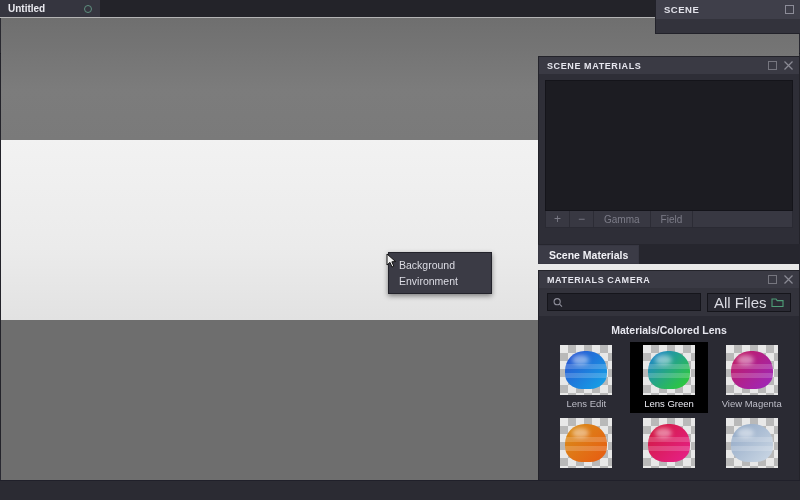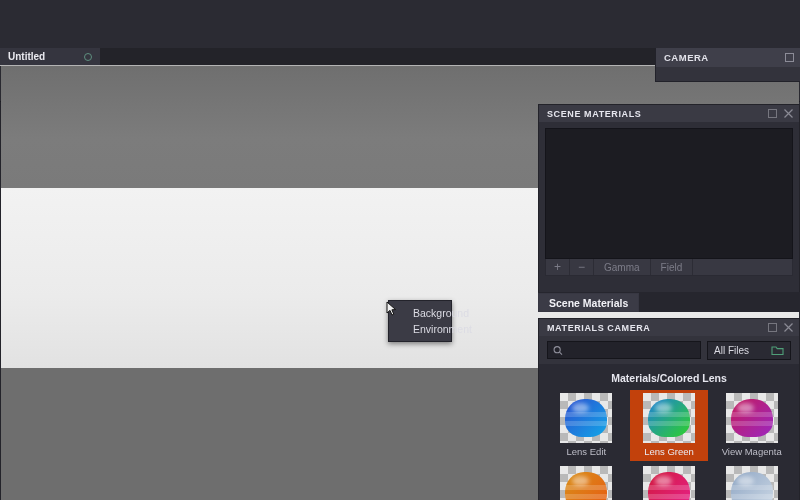--- a/index.html
+++ b/index.html
@@ -127,34 +127,34 @@
   .tabstrip { position: absolute; background: #26262e; display: flex; align-items: flex-end; }
   .tab {
     height: 19px; padding: 0 10px; display: flex; align-items: center;
     font-size: 10.5px; color: #83838f; background: #2b2b34; border: 1px solid #20202820;
   }
   .tab.active { background: #3b3b46; color: #f2f2f7; font-weight: bold; }
   #left-tabs { left: 0; top: 459px; width: 252px; height: 20px; }
   #left-tabs .tabfill { flex: 1; height: 19px; background: #26262e; }
 
   
-  #viewport-panel { left: 254px; top: 56px; width: 282px; height: 404px; background: #1d1d23; border: 1px solid #23232a; margin-top: 48px; }
+  #viewport-panel { left: 254px; top: 56px; width: 282px; height: 404px; background: #1d1d23; border: 1px solid #23232a; }
   .vp-tabs { position: absolute; left: 0; top: 0; height: 17px; width: 100%; background: #232329; display: flex; align-items: stretch; }
   .vp-tab {
     display: flex; align-items: center; gap: 8px; padding: 0 8px;
     background: #35353f; font-size: 10px; font-weight: bold; color: #eaeaf0; min-width: 100px;
   }
   .vp-tab .circ { width: 8px; height: 8px; border: 1.4px solid #5e8f7f; border-radius: 50%; margin-left: auto; }
   .vp-canvas { position: absolute; left: 1px; top: 18px; right: 1px; bottom: 1px; overflow: hidden; }
   .vp-sky { position: absolute; left: 0; top: 0; right: 0; height: 122px; background: linear-gradient(180deg,#6f6f6f,#7c7c7c 60%,#7a7a7a); }
   .vp-ground { position: absolute; left: 0; top: 122px; right: 0; height: 180px; background: linear-gradient(180deg,#f2f2f2,#ebebeb 60%,#e2e2e2); }
   .vp-floor { position: absolute; left: 0; top: 302px; right: 0; bottom: 0; background: #6e6e6e; }
   .ctxmenu {
-    position: absolute; left: 388px; top: 252px; width: 64px;
-    background: #3b3b45; border: 1px solid #23232b; padding: 4px 16px; z-index: 30;
+    position: absolute; left: 388px; top: 252px; width: 104px;
+    background: #3b3b45; border: 1px solid #23232b; padding: 4px 2px; z-index: 30;
     box-shadow: 0 2px 5px rgba(0,0,0,.45);
   }
   .ctxitem { padding: 1px 8px; font-size: 10.5px; color: #dcdce4; line-height: 14px; }
   .cursor { position: absolute; left: 386px; top: 253px; z-index: 31; }
 
   
   #scene-mat-panel { left: 538px; top: 56px; width: 262px; height: 208px; }
   .sm-body { position: absolute; top: 17px; left: 0; right: 0; bottom: 0; background: #2e2e37; padding: 6px; }
   .sm-list { height: 131px; background: #1c1c22; border: 1px solid #14141a; }
   .sm-toolbar { height: 17px; background: #383842; border: 1px solid #2a2a33; border-top: none; display: flex; align-items: stretch; }
@@ -162,26 +162,26 @@
   .sm-tb-btn.txt { width: auto; padding: 0 10px; font-size: 10px; }
   #scene-mat-tabs { left: 538px; top: 244px; width: 262px; height: 20px; }
 
   
   #mat-lib-panel { left: 538px; top: 270px; width: 262px; height: 230px; }
   .ml-body { position: absolute; top: 17px; left: 0; right: 0; bottom: 0; background: #2e2e37; }
   .ml-search { height: 28px; display: flex; align-items: center; gap: 6px; padding: 0 8px; background: #33333c; }
   .searchbox { flex: 1; height: 18px; background: #22222a; border: 1px solid #15151b; display: flex; align-items: center; padding: 0 5px; gap: 4px; }
   .searchbox input { background: transparent; border: none; outline: none; color: #d2d2da; font-size: 10px; width: 100%; font-family: "Liberation Sans", sans-serif; }
   .allfiles { width: 84px; height: 19px; background: #2a2a33; border: 1px solid #15151b; display: flex; align-items: center; justify-content: space-between; padding: 0 6px; }
-  .allfiles .t { font-size: 10px; color: #dadae2; }
+  .allfiles .t { font-size: 15px; color: #dadae2; }
   .ml-grid-wrap { position: absolute; top: 28px; left: 0; right: 0; bottom: 0; background: #2a2a33; overflow: hidden; }
   .ml-cat { text-align: center; font-size: 10.5px; font-weight: bold; color: #e6e6ee; padding: 8px 0 6px; }
   .ml-grid { display: grid; grid-template-columns: repeat(3,1fr); gap: 2px 4px; padding: 0 8px; }
   .ml-cell { display: flex; flex-direction: column; align-items: center; padding: 3px 2px 4px; }
-  .ml-cell.sel { background: #c2410c; }
+  .ml-cell.sel { background: #000000; }
   .thumb { width: 52px; height: 50px; position: relative; overflow: hidden; }
   .checker {
     position: absolute; inset: 0;
     background-image:
       linear-gradient(45deg,#b9b9b9 25%,transparent 25%,transparent 75%,#b9b9b9 75%),
       linear-gradient(45deg,#b9b9b9 25%,#e8e8e8 25%,#e8e8e8 75%,#b9b9b9 75%);
     background-size: 16px 16px; background-position: 0 0, 8px 8px;
   }
   .orb { position: absolute; left: 5px; top: 6px; width: 42px; height: 38px; border-radius: 46% 46% 40% 40%/52% 52% 40% 40%; }
   .orb::after { content: ""; position: absolute; left: 16%; top: 10%; width: 40%; height: 26%; border-radius: 50%; background: rgba(255,255,255,.45); filter: blur(2px); }
@@ -202,21 +202,21 @@
       <div class="tl red"></div>
       <div class="tl yellow"></div>
       <div class="tl green"></div>
     </div>
     <div class="win-title">Untitled — Owlet</div>
   </div>
 
   <div class="float-frag">
     <div class="frag-stripes"></div>
     <div class="ff-hdr">
-      <span class="ff-title">CAMERA</span>
+      <span class="ff-title">SCENE</span>
       <span class="ff-sq"></span>
     </div>
     <div class="ff-body"></div>
   </div>
 
   <div class="toolbar">
     <div class="tb-group">
       <div class="tb-btn accent">
         <svg width="20" height="20" viewBox="0 0 20 20" fill="none" stroke="#4f9e78" stroke-width="1.3">
             <path d="M15 4 L4 10 L9 11 L10.5 16 Z"></path>

